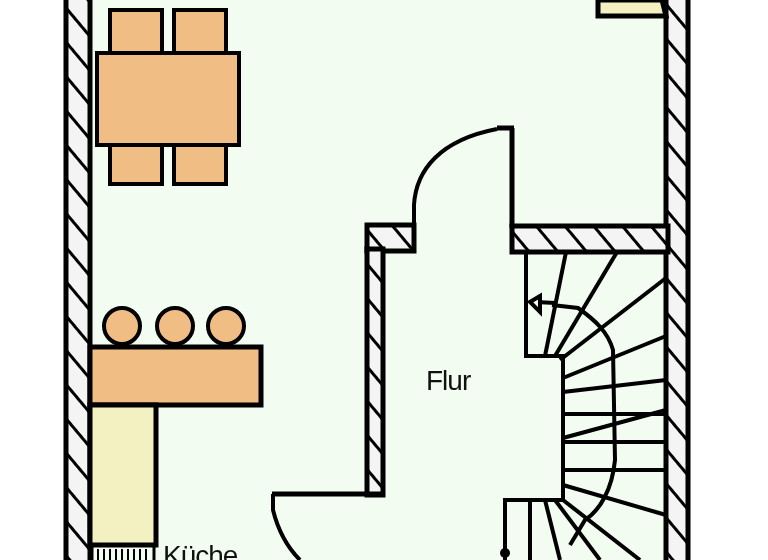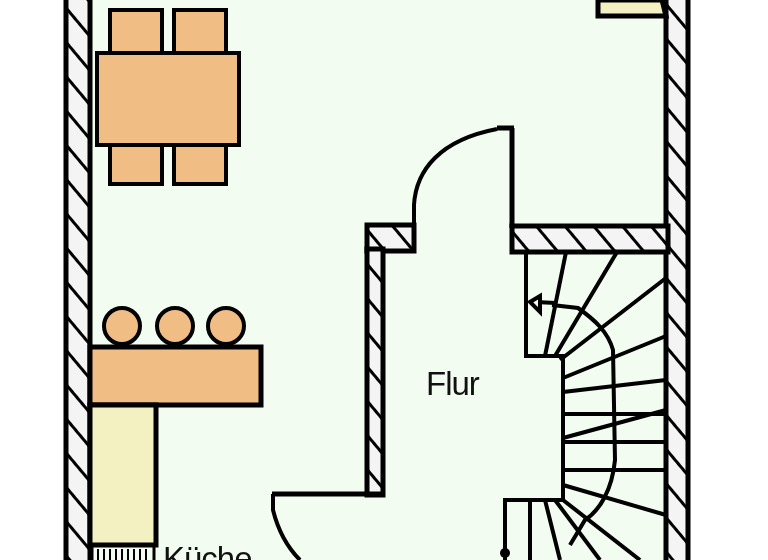--- a/index.html
+++ b/index.html
@@ -1,18 +1,18 @@
 <!DOCTYPE html>
 <html><head>
 <meta charset="utf-8">
 <style>
   html, body { margin: 0; padding: 0; background: #ffffff; }
   body { width: 768px; height: 560px; overflow: hidden; position: relative; font-family: "Liberation Sans", sans-serif; }
   #plan { position: absolute; left: 0; top: 0; }
-  .room-label { position: absolute; font-family: "Liberation Sans", sans-serif; color: #111; font-size: 33px; letter-spacing: -1px; }
+  .room-label { position: absolute; font-family: "Liberation Sans", sans-serif; color: #111; font-size: 28px; letter-spacing: -1px; }
 </style>
 </head>
 <body>
 
 <svg id="plan" width="768" height="560" viewBox="0 0 768 560" xmlns="http://www.w3.org/2000/svg">
   <defs>
     <pattern id="hatch" patternUnits="userSpaceOnUse" width="22" height="22" patternTransform="rotate(-40)">
       <rect width="22" height="22" fill="#f4f4f4"></rect>
       <line x1="0" y1="0" x2="0" y2="22" stroke="#000" stroke-width="6"></line>
     </pattern>

